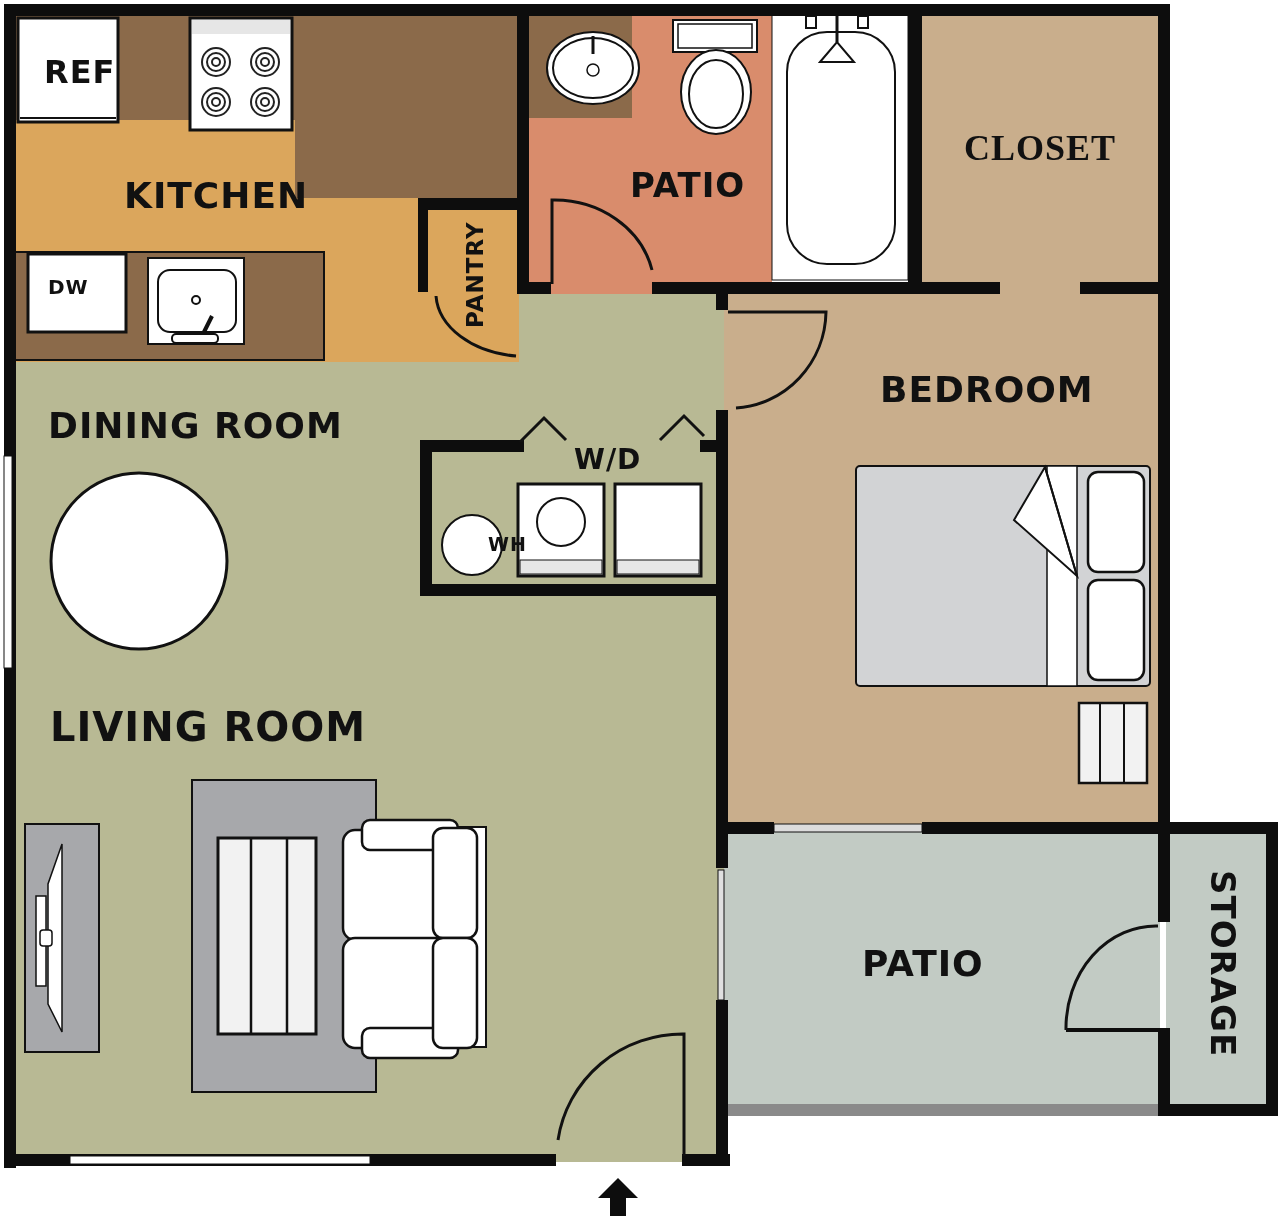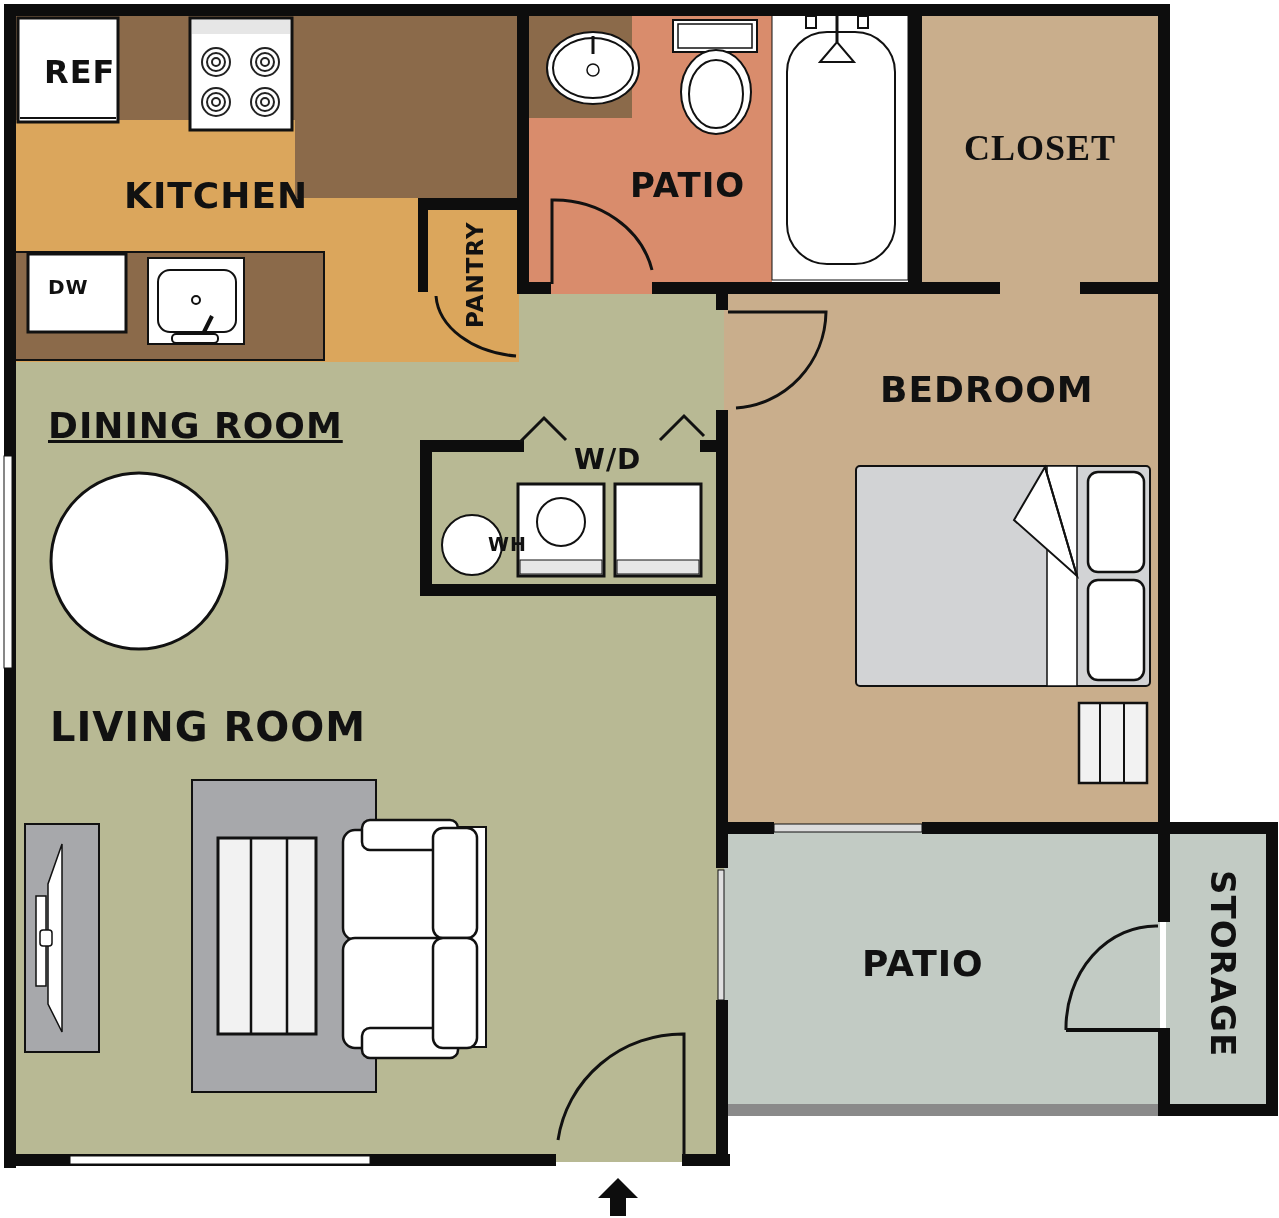--- a/index.html
+++ b/index.html
@@ -203,18 +203,18 @@
   <polygon points="618,1178 598,1198 610,1198 610,1216 626,1216 626,1198 638,1198" fill="#0d0d0d"></polygon>
 </svg>
 
 <div class="lbl sm" style="left:44px; top:56px; font-size:32px;">REF</div>
 <div class="lbl big" style="left:124px; top:178px; font-size:36px;">KITCHEN</div>
 <div class="lbl sm" style="left:48px; top:277px; font-size:20px;">DW</div>
 <div class="lbl sm rot90" style="left:464px; top:328px; font-size:23px;">PANTRY</div>
 <div class="lbl big" style="left:630px; top:168px; font-size:34px;">PATIO</div>
 <div class="lbl big" style="left:964px; top:130px; font-size:36px;font-family:Liberation Serif, serif;">CLOSET</div>
 <div class="lbl big" style="left:880px; top:372px; font-size:36px;">BEDROOM</div>
-<div class="lbl big" style="left:48px; top:408px; font-size:36px;text-decoration:underline;">DINING ROOM</div>
+<div class="lbl big" style="left:48px; top:408px; font-size:36px;">DINING ROOM</div>
 <div class="lbl med" style="left:574px; top:446px; font-size:28px;">W/D</div>
 <div class="lbl sm" style="left:452px; top:535px; font-size:19px;margin-left:36px;">WH</div>
 <div class="lbl big" style="left:50px; top:707px; font-size:40px;">LIVING ROOM</div>
 <div class="lbl big" style="left:862px; top:946px; font-size:36px;">PATIO</div>
 <div class="lbl big rotm90" style="left:1240px; top:870px; font-size:34px;">STORAGE</div>
 
 </body></html>

